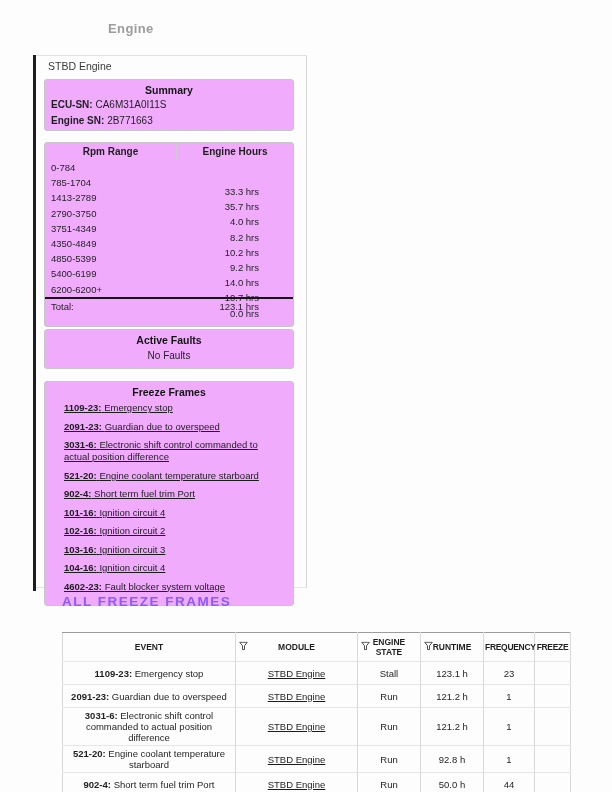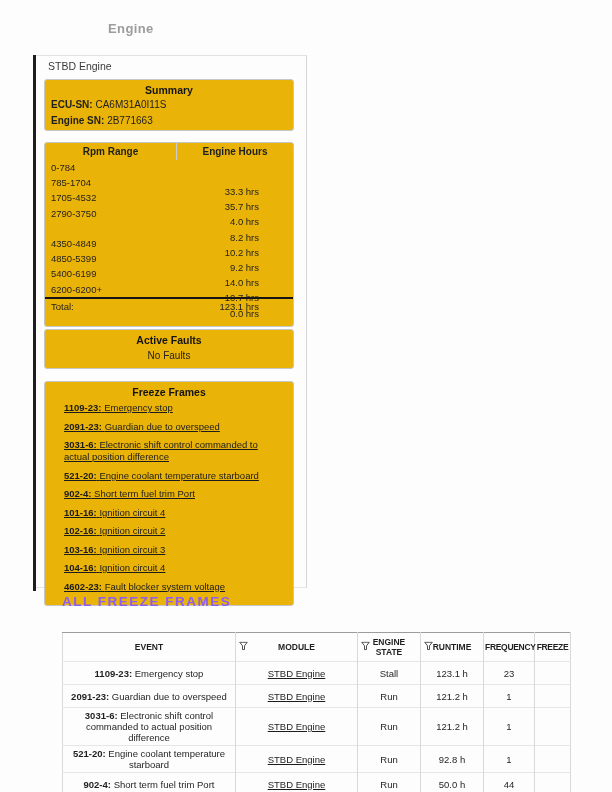--- a/index.html
+++ b/index.html
@@ -20,21 +20,21 @@
   
   .panel {
     position:absolute; left:36px; top:55px; width:271px; height:533px;
     border-top:1px solid #e2e2e2; border-right:1px solid #d6d6d6; border-bottom:1px solid #e6e6e6;
     box-sizing:border-box; background:#fdfdfd;
   }
   .section-label { position:absolute; left:12px; top:4px; font-size:10.5px; color:#3a3a3a; }
 
   .box {
     position:absolute; left:8px; width:250px; box-sizing:border-box;
-    border:1px solid #c6c6c6; border-radius:3px; background:#eab308;
+    border:1px solid #c6c6c6; border-radius:3px; background:#f0abfc;
   }
   .box-title { text-align:center; font-weight:bold; font-size:10.5px; color:#141414; padding-top:4px; }
 
   .summary-box { top:23px; height:52px; }
   .field { font-size:10px; line-height:15px; padding:1px 6px 0 6px; }
   .field .b { font-weight:bold; }
 
   .rpm-box { top:86px; padding-bottom:12px; }
   .rpm-header { display:flex; height:17px; align-items:center; font-size:10px; font-weight:bold; }
   .rpm-header .c1 { width:131px; text-align:center; }
@@ -122,30 +122,31 @@
           <div class="c1">0-784</div>
           <div class="c2">33.3 hrs</div>
         </div>
 
         <div class="rpm-row">
           <div class="c1">785-1704</div>
           <div class="c2">35.7 hrs</div>
         </div>
 
         <div class="rpm-row">
-          <div class="c1">1705-4532</div>
+          <div class="c1">1413-2789</div>
           <div class="c2">4.0 hrs</div>
         </div>
 
         <div class="rpm-row">
           <div class="c1">2790-3750</div>
           <div class="c2">8.2 hrs</div>
         </div>
 
         <div class="rpm-row">
+          <div class="c1">3751-4349</div>
           <div class="c2">10.2 hrs</div>
         </div>
 
         <div class="rpm-row">
           <div class="c1">4350-4849</div>
           <div class="c2">9.2 hrs</div>
         </div>
 
         <div class="rpm-row">
           <div class="c1">4850-5399</div>

